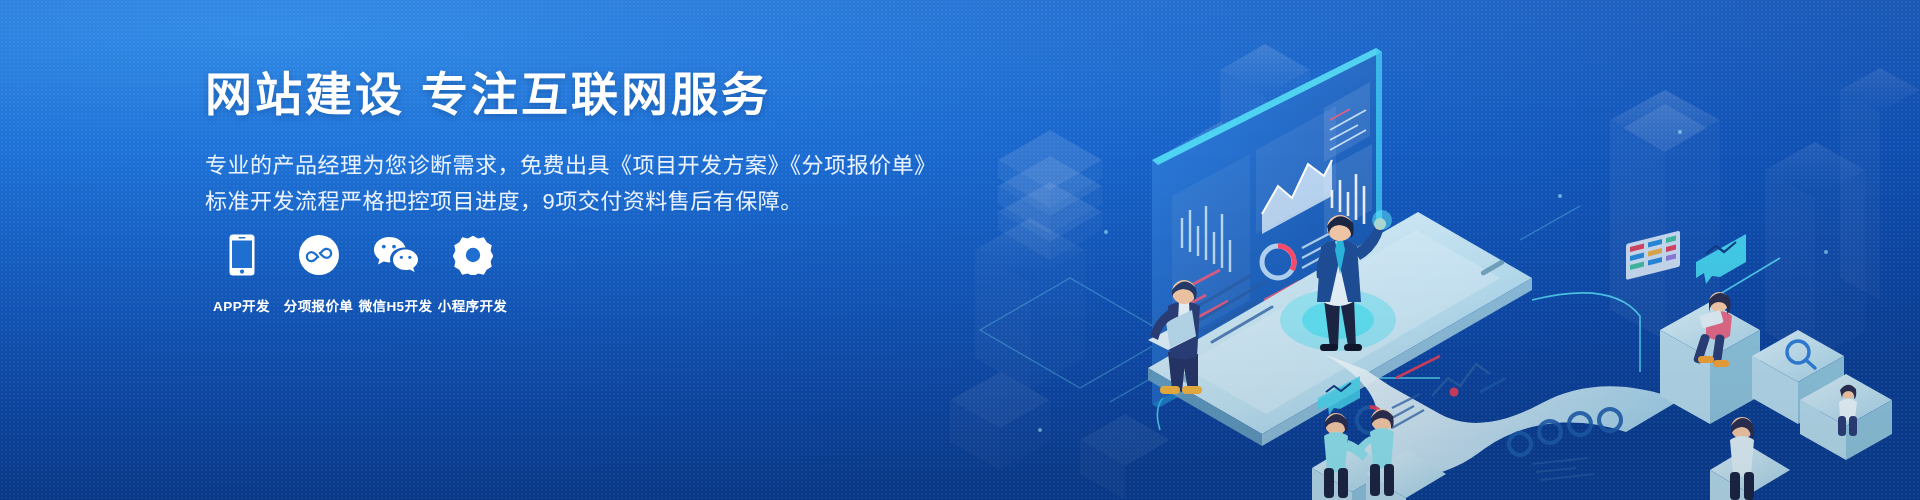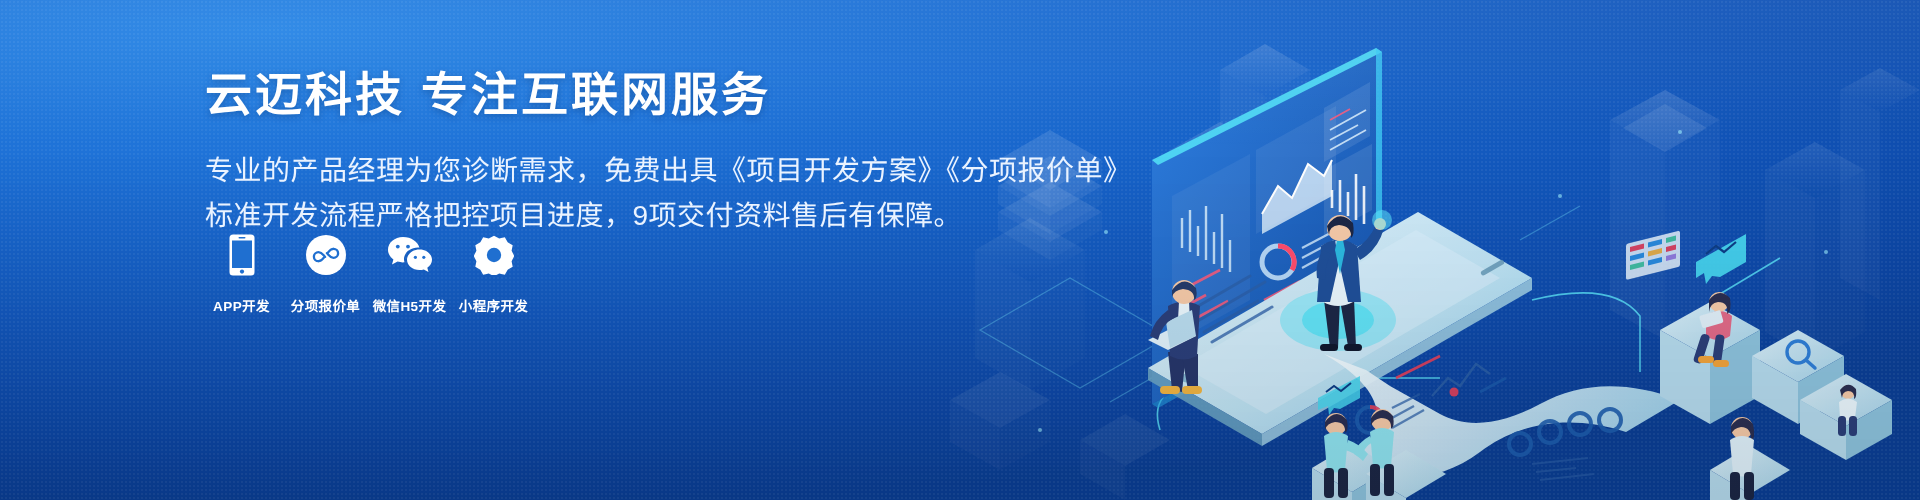--- a/index.html
+++ b/index.html
@@ -61,35 +61,35 @@
     font-weight: bold;
     color: #ffffff;
     letter-spacing: 3px;
     text-shadow: 0 2px 7px rgba(4,40,94,0.32);
     white-space: nowrap;
   }
   .subcopy {
     margin-top: 26px;
   }
   .subline {
-    font-size: 28px;
+    font-size: 22px;
     line-height: 1.62;
     color: #eaf3ff;
     letter-spacing: 0.5px;
     white-space: nowrap;
   }
 
   
   .services {
     position: absolute;
     left: 205px;
     top: 228px;
     display: flex;
     align-items: center;
-    gap: 11px;
+    gap: 4px;
   }
   .service {
     width: 73px;
     display: flex;
     flex-direction: column;
     align-items: center;
     cursor: pointer;
   }
   .service .glyph {
     height: 54px;
@@ -495,21 +495,21 @@
         <circle cx="760" cy="132" r="2"></circle>
         <circle cx="906" cy="252" r="2"></circle>
         <circle cx="120" cy="430" r="2"></circle>
       </g>
     </svg>
   </div>
 
   <div class="vignette"></div>
 
   <div class="copy">
-    <h1 class="headline">云迈科技 专注互联网服务</h1>
+    <h1 class="headline">网站建设 专注互联网服务</h1>
     <div class="subcopy">
       <div class="subline">专业的产品经理为您诊断需求，免费出具《项目开发方案》《分项报价单》</div>
       <div class="subline">标准开发流程严格把控项目进度，9项交付资料售后有保障。</div>
     </div>
   </div>
 
   <div class="services">
 
     <div class="service">
       <span class="glyph">

